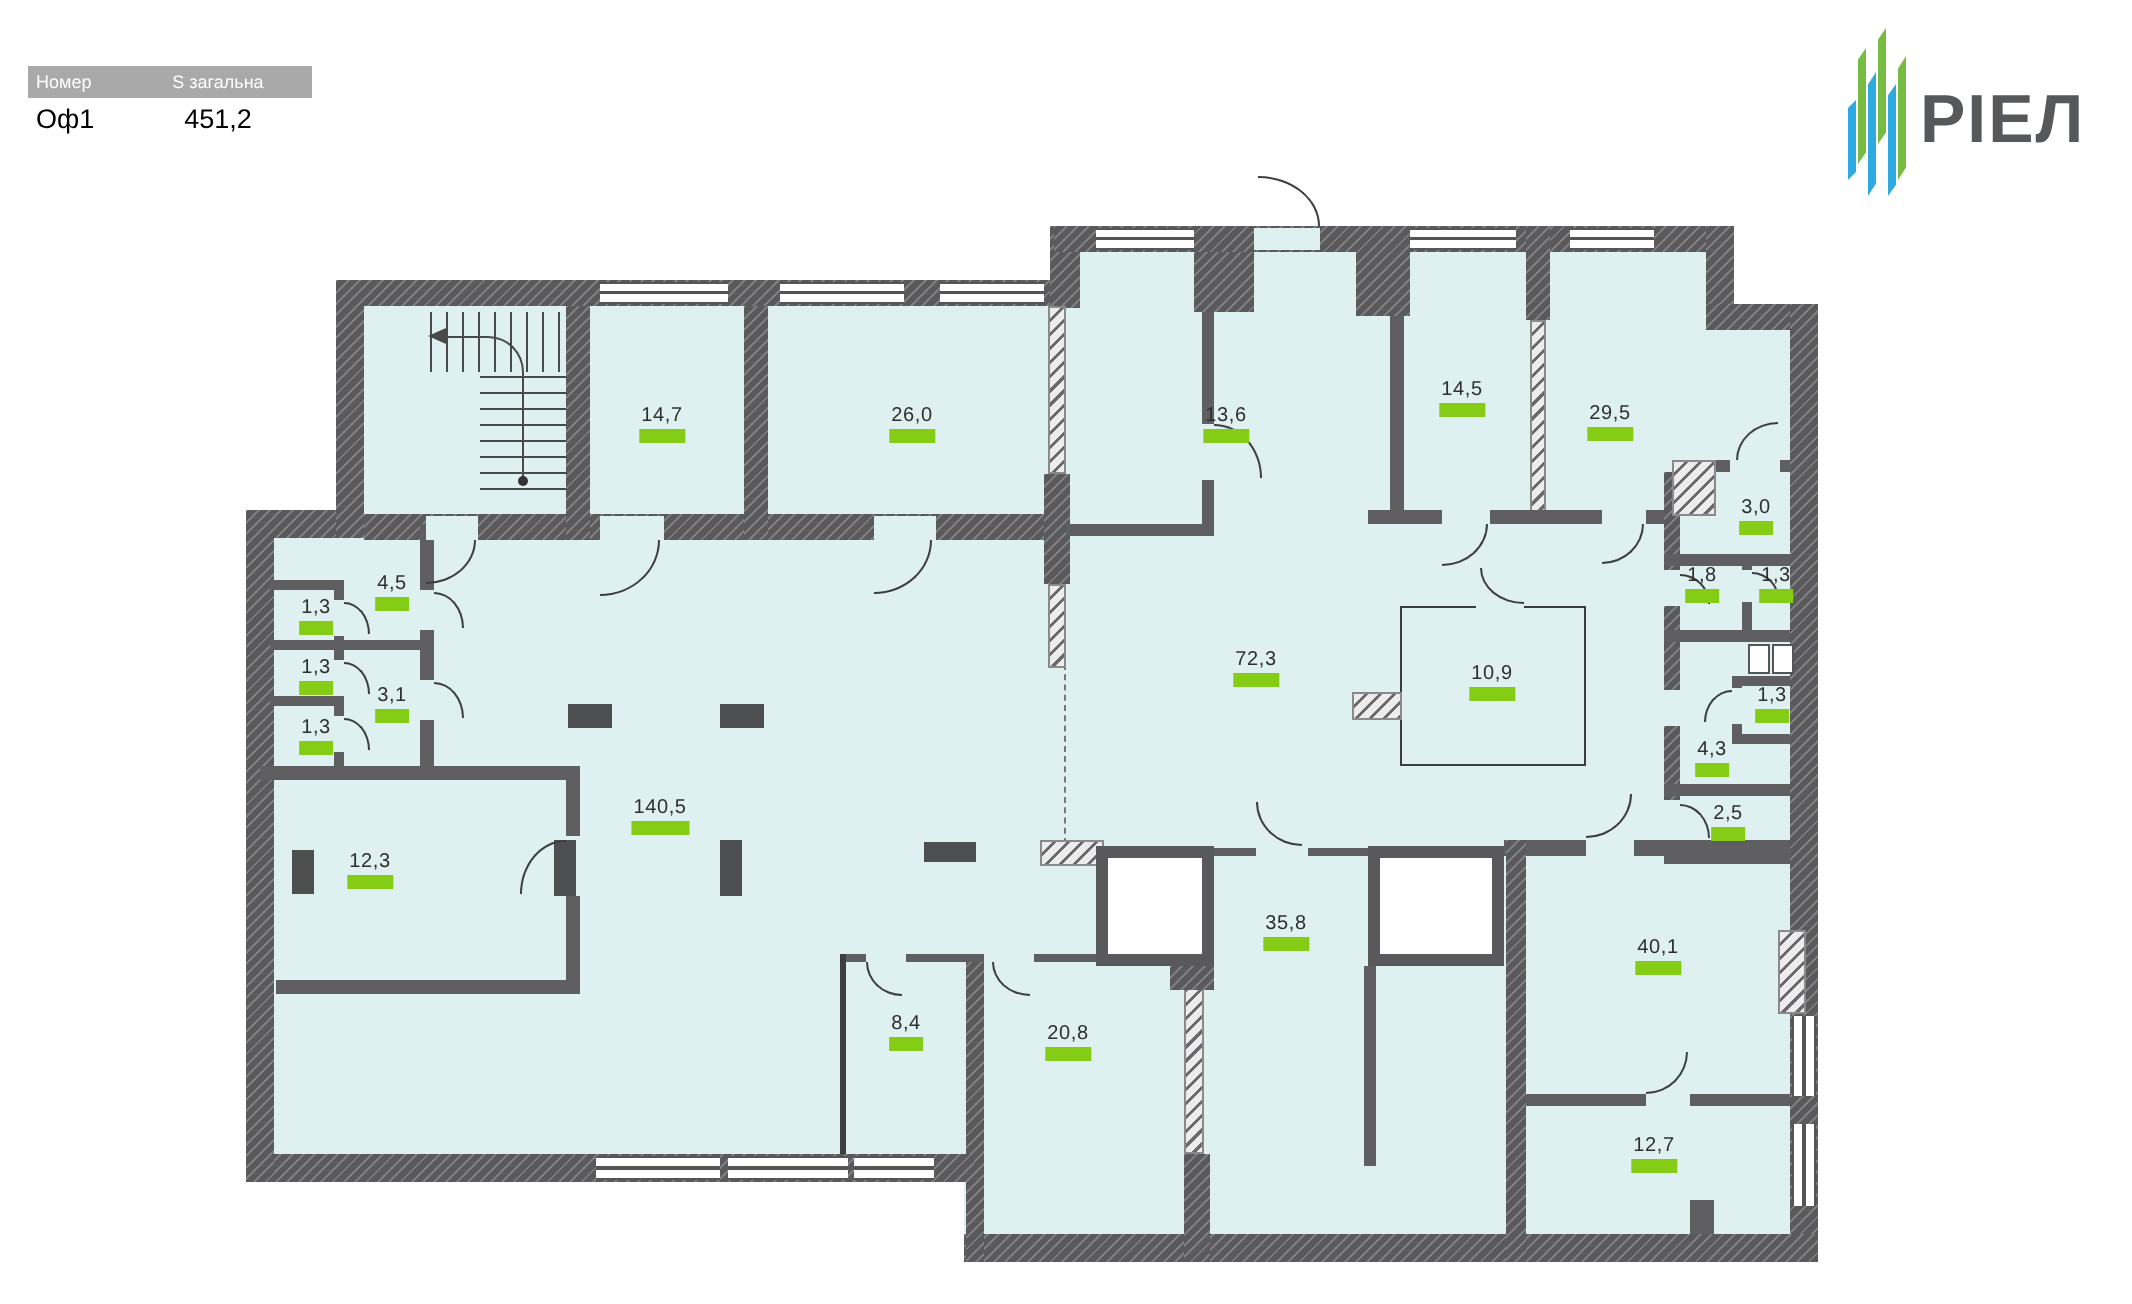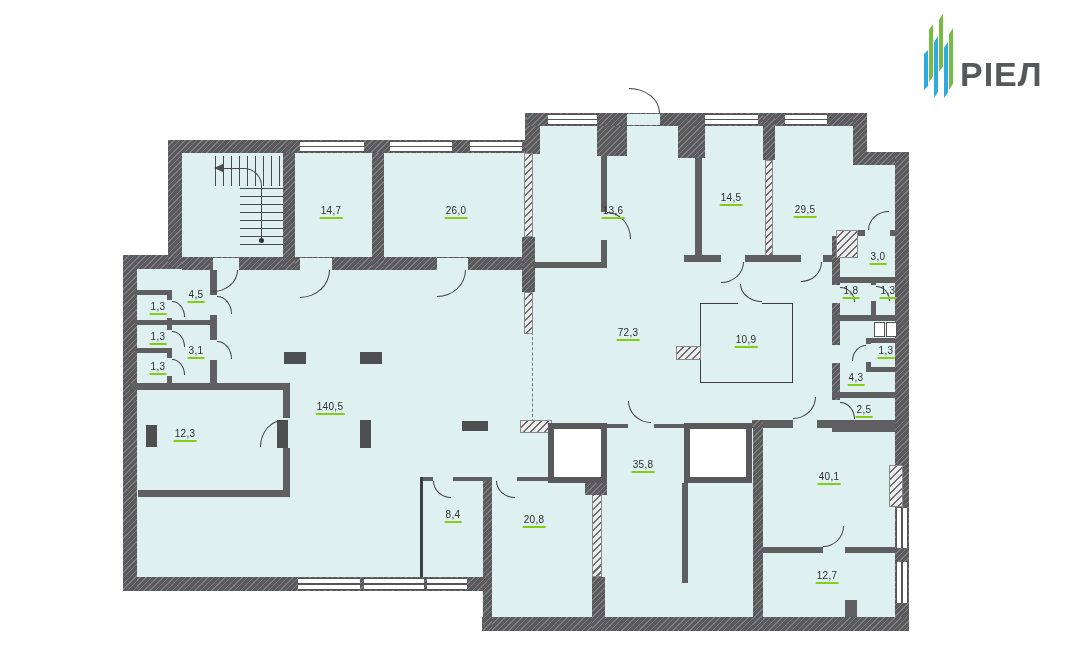--- a/index.html
+++ b/index.html
@@ -32,41 +32,51 @@
   .a-bl{position:absolute;border-radius:0 0 0 100%;border-bottom:1.3px solid #3e3e3e;border-left:1.3px solid #3e3e3e;}
   .a-br{position:absolute;border-radius:0 0 100% 0;border-bottom:1.3px solid #3e3e3e;border-right:1.3px solid #3e3e3e;}
   .dashv{position:absolute;border-left:1.5px dashed #777;}
   
   .treads-v{position:absolute;background-image:repeating-linear-gradient(to right,#4a4a4a 0 1px,transparent 1px 8px);}
   .treads-h{position:absolute;background-image:repeating-linear-gradient(to bottom,#4a4a4a 0 1px,transparent 1px 8px);}
   .walkline{position:absolute;border-top:1px solid #4a4a4a;border-right:1px solid #4a4a4a;border-top-right-radius:18px;}
   .walkarrow{position:absolute;width:0;height:0;border-top:4px solid transparent;border-bottom:4px solid transparent;border-right:9px solid #4a4a4a;}
   .walkdot{position:absolute;width:5px;height:5px;background:#333;border-radius:50%;}
   
-  .rlabel{position:absolute;transform:translate(-50%,-50%);font-size:10px;line-height:11px;letter-spacing:.3px;color:#2f2f30;border-bottom:2px solid #84cc16;padding:0 1px 1px;white-space:nowrap;}
+  .rlabel{position:absolute;transform:translate(-50%,-50%);font-size:10px;line-height:11px;letter-spacing:.3px;color:#2f2f30;border-bottom:7px solid #84cc16;padding:0 1px 1px;white-space:nowrap;}
   
   #htable{position:absolute;left:14px;top:33px;width:142px;font-size:9px;}
   #htable .hrow{display:flex;background:#a9a9a9;color:#fff;}
   #htable .hrow div{padding:3px 4px;}
   #htable .c1{width:48px;}
   #htable .c2{width:94px;text-align:center;}
   #htable .vrow{display:flex;color:#000;font-size:13.5px;}
   #htable .vrow div{padding:3px 4px;}
   
   #ptitle{position:absolute;left:533px;top:41px;transform:translate(-50%,-50%);font-size:16px;color:#111;white-space:nowrap;}
   
   #logo{position:absolute;left:918px;top:12px;width:146px;height:86px;}
   .lbar{position:absolute;width:4px;clip-path:polygon(0 10%,100% 0,100% 90%,0 100%);}
-  #logotext{position:absolute;left:42px;top:45px;font-size:34px;font-weight:bold;color:#57585a;letter-spacing:1px;line-height:34px;}
+  #logotext{position:absolute;left:42px;top:31px;font-size:34px;font-weight:bold;color:#57585a;letter-spacing:1px;line-height:34px;}
 </style>
 </head>
 <body>
 
 <div id="stage">
 
+  <div id="htable">
+    <div class="hrow">
+      <div class="c1">Номер</div>
+      <div class="c2">S загальна</div>
+    </div>
+    <div class="vrow">
+      <div class="c1">Оф1</div>
+      <div class="c2">451,2</div>
+    </div>
+  </div>
 
 
   <div id="logo">
     <div class="lbar" style="left:6px;top:38px;height:40px;background:#2caae1;"></div>
     <div class="lbar" style="left:11px;top:12px;height:58px;background:#76bc43;"></div>
     <div class="lbar" style="left:16px;top:24px;height:62px;background:#2caae1;"></div>
     <div class="lbar" style="left:21px;top:2px;height:58px;background:#76bc43;"></div>
     <div class="lbar" style="left:26px;top:30px;height:56px;background:#2caae1;"></div>
     <div class="lbar" style="left:31px;top:16px;height:62px;background:#76bc43;"></div>
     <div id="logotext">РІЕЛ</div>

